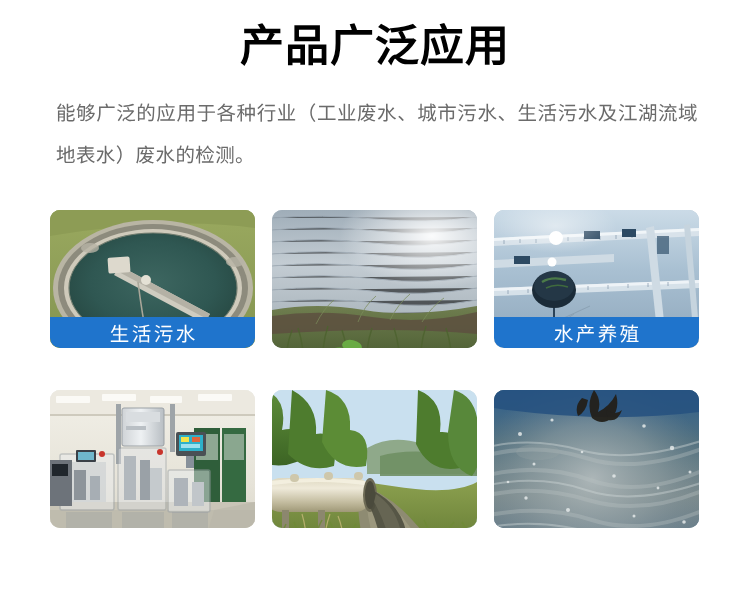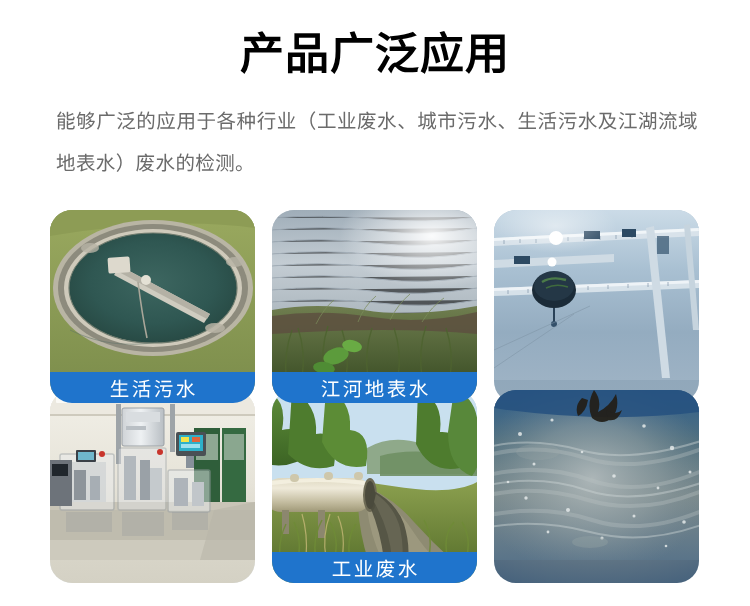--- a/index.html
+++ b/index.html
@@ -19,21 +19,21 @@
   .page {
     position: relative;
     width: 750px;
     height: 606px;
     background: #ffffff;
     box-sizing: border-box;
   }
 
   
   .header {
-    padding-top: 28px;
+    padding-top: 20px;
     text-align: center;
   }
   .page-title {
     margin: 0;
     font-size: 44px;
     line-height: 52px;
     font-weight: 700;
     color: #000000;
     letter-spacing: 1px;
   }
@@ -63,22 +63,22 @@
     display: grid;
     grid-template-columns: repeat(3, 205px);
     grid-template-rows: repeat(2, 170px);
     column-gap: 17px;
     row-gap: 10px;
   }
 
   .card {
     position: relative;
     width: 205px;
-    height: 193px;
-    border-radius: 22px;
+    height: 138px;
+    border-radius: 10px;
     overflow: hidden;
     background: #dfe6ea;
   }
 
   .card-photo {
     position: absolute;
     inset: 0;
     overflow: hidden;
   }
 
@@ -238,21 +238,20 @@
             <path d="M86,112 Q92,96 104,86"></path>
             <path d="M118,110 Q126,94 138,84"></path>
             <path d="M150,112 Q160,96 172,88"></path>
             <path d="M44,114 Q52,98 62,90"></path>
           </g>
           <ellipse cx="64" cy="146" rx="13" ry="8" fill="#5c9b3c" transform="rotate(-18 64 146)"></ellipse>
           <ellipse cx="80" cy="136" rx="10" ry="6" fill="#69ab44" transform="rotate(12 80 136)"></ellipse>
           <ellipse cx="52" cy="158" rx="11" ry="6" fill="#4f8c34" transform="rotate(8 52 158)"></ellipse>
         </svg>
       </div>
-      <div class="card-label">江河地表水</div>
     </div>
 
     <div class="card">
       <div class="card-photo ph-aqua">
         <svg class="photo-svg" viewBox="0 0 205 170" preserveAspectRatio="none" aria-hidden="true">
           <defs>
             <linearGradient id="aquaW" x1="0" y1="0" x2="0" y2="1">
               <stop offset="0%" stop-color="#cbdbe7"></stop>
               <stop offset="35%" stop-color="#a9c0d2"></stop>
               <stop offset="72%" stop-color="#94acc0"></stop>
@@ -309,20 +308,21 @@
           <circle cx="62" cy="28" r="7" fill="#ffffff"></circle>
           <circle cx="58" cy="52" r="4.5" fill="#ffffff"></circle>
           <rect x="0" y="0" width="205" height="90" fill="url(#sunGlow)" opacity="0.5"></rect>
 
           <g stroke="#7f94a6" stroke-width="0.8" opacity="0.7" fill="none">
             <path d="M0,140 L96,96"></path>
             <path d="M0,158 L80,104"></path>
           </g>
         </svg>
       </div>
+      <div class="card-label">水产养殖</div>
     </div>
 
     <div class="card">
       <div class="card-photo ph-lab">
         <svg class="photo-svg" viewBox="0 0 205 170" preserveAspectRatio="none" aria-hidden="true">
           <defs>
             <linearGradient id="roomG" x1="0" y1="0" x2="0" y2="1">
               <stop offset="0%" stop-color="#f2f0e8"></stop>
               <stop offset="55%" stop-color="#e6e3d8"></stop>
               <stop offset="100%" stop-color="#d2cfc2"></stop>
@@ -454,21 +454,20 @@
             <path d="M176,170 Q170,146 182,132"></path>
             <path d="M194,170 Q200,148 190,132"></path>
           </g>
           <g stroke="#c6b878" stroke-width="1.2" fill="none" opacity="0.8">
             <path d="M34,168 Q36,144 30,124"></path>
             <path d="M54,168 Q50,146 58,124"></path>
             <path d="M70,168 Q74,146 66,126"></path>
           </g>
         </svg>
       </div>
-      <div class="card-label">工业废水</div>
     </div>
 
     <div class="card">
       <div class="card-photo ph-sewage">
         <svg class="photo-svg" viewBox="0 0 205 170" preserveAspectRatio="none" aria-hidden="true">
           <defs>
             <linearGradient id="sewBase" x1="0" y1="0" x2="0" y2="1">
               <stop offset="0%" stop-color="#2f5f8d"></stop>
               <stop offset="30%" stop-color="#51707f"></stop>
               <stop offset="62%" stop-color="#7b8a8c"></stop>

